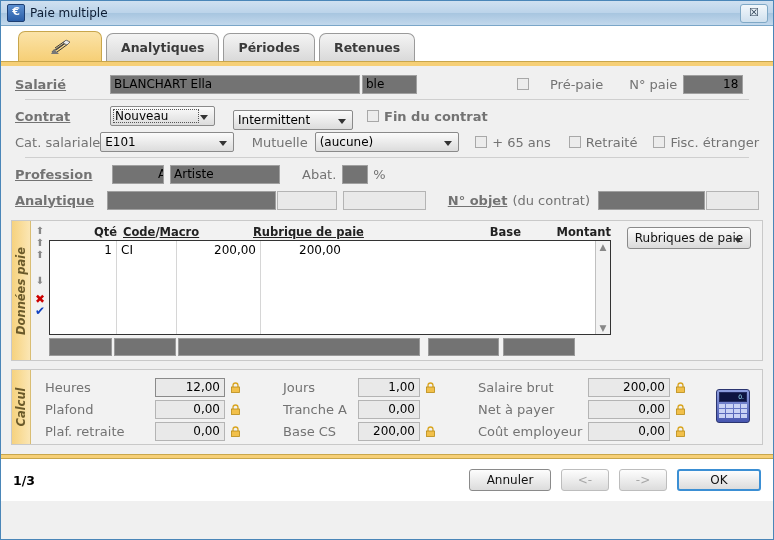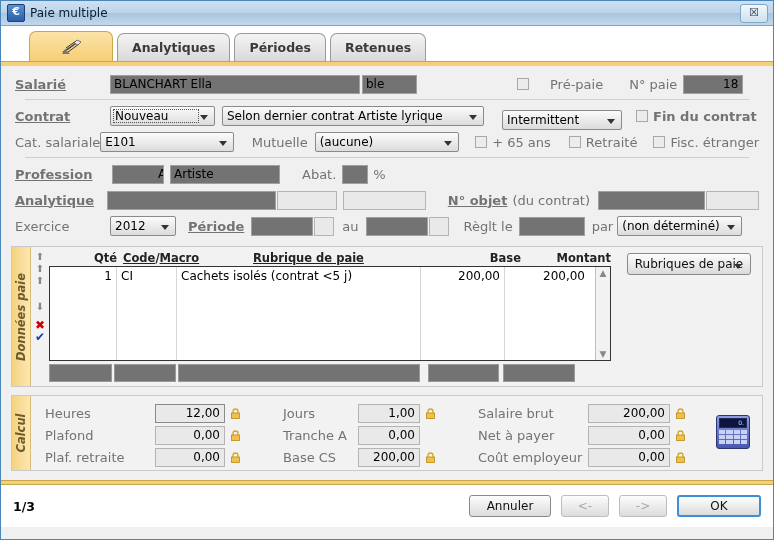--- a/index.html
+++ b/index.html
@@ -30,21 +30,21 @@
   .close-btn{
     width:26px;height:17px;margin-right:2px;flex:none;
     background:linear-gradient(to bottom,#f2f7fb,#cfe0ee);
     border:1px solid #7fa8c6;border-radius:3px;
     color:#25384d;font-size:11px;line-height:15px;text-align:center;
     cursor:pointer;
   }
   
   .tabstrip{
     position:relative;height:35px;background:#ffffff;
-    padding-left:28px;display:flex;align-items:flex-end;
+    padding-left:17px;display:flex;align-items:flex-end;
     box-sizing:border-box;
   }
   .tab{
     height:28px;margin-right:4px;padding:0 14px;
     display:flex;align-items:center;justify-content:center;
     background:linear-gradient(to bottom,#f4f4f4,#d9d9d9);
     border:1px solid #9a9a9a;border-bottom:none;
     border-radius:7px 7px 0 0;
     font-size:12.5px;font-weight:bold;color:#3a3a3a;
     cursor:pointer;box-sizing:border-box;
@@ -240,23 +240,20 @@
       </div>
 
       <div class="hr"></div>
 
       <div class="row">
         <div class="lbl u" style="width:95px;">Contrat</div>
         <div class="sel focus" style="width:105px;">
           <span class="focusbox"></span>
           <span>Nouveau</span>
         </div>
-        <div class="sel" style="width:262px;margin-left:7px;">
-          <span>Selon dernier contrat Artiste lyrique</span>
-        </div>
         <div class="sel" style="width:120px;margin-left:18px;margin-top:8px;">
           <span>Intermittent</span>
         </div>
         <div class="cbwrap" style="margin-left:14px;">
           <div class="cb"></div>
           <div class="lbl b">Fin du contrat</div>
         </div>
       </div>
 
       <div class="row">
@@ -297,38 +294,20 @@
         <div class="lbl u" style="width:95px;">Analytique</div>
         <div class="inp" style="width:175px;"></div>
         <div class="inp grey" style="width:62px;margin-left:1px;"></div>
         <div class="inp grey" style="width:85px;margin-left:6px;"></div>
         <div class="lbl u" style="margin-left:22px;">N° objet</div>
         <div class="lbl" style="margin-left:5px;">(du contrat)</div>
         <div class="inp" style="width:110px;margin-left:8px;"></div>
         <div class="inp grey" style="width:55px;margin-left:1px;"></div>
       </div>
 
-      <div class="row">
-        <div class="lbl" style="width:95px;">Exercice</div>
-        <div class="sel" style="width:66px;">
-          <span>2012</span>
-        </div>
-        <div class="lbl u" style="margin-left:12px;">Période</div>
-        <div class="inp" style="width:62px;margin-left:7px;"></div>
-        <div class="inp grey" style="width:20px;margin-left:1px;"></div>
-        <div class="lbl" style="margin-left:8px;">au</div>
-        <div class="inp" style="width:62px;margin-left:8px;"></div>
-        <div class="inp grey" style="width:20px;margin-left:1px;"></div>
-        <div class="lbl" style="margin-left:14px;">Règlt le</div>
-        <div class="inp" style="width:66px;margin-left:6px;"></div>
-        <div class="lbl" style="margin-left:7px;">par</div>
-        <div class="sel" style="width:125px;margin-left:4px;">
-          <span>(non déterminé)</span>
-        </div>
-      </div>
     </div>
 
     <div class="panel">
       <div class="vtab">
         <span>Données paie</span>
       </div>
       <div class="gridarrows">
         <div>⬆</div>
         <div>⬆</div>
         <div>⬆</div>
@@ -346,21 +325,20 @@
           </div>
           <div class="u" style="width:190px;">Rubrique de paie</div>
           <div style="width:78px;text-align:right;">Base</div>
           <div style="width:90px;text-align:right;">Montant</div>
         </div>
 
         <div class="gridbox">
           <div class="gccells gridcells">
             <div class="gc" style="width:67px;text-align:right;">1</div>
             <div class="gc" style="width:60px;">CI</div>
-            <div class="gc" style="width:244px;">Cachets isolés (contrat &lt;5 j)</div>
             <div class="gc" style="width:84px;text-align:right;">200,00</div>
             <div class="gc last" style="width:84px;text-align:right;">200,00</div>
           </div>
           <div class="gscroll">
             <div>▲</div>
             <div>▼</div>
           </div>
         </div>
 
         <div class="gridfoot">

